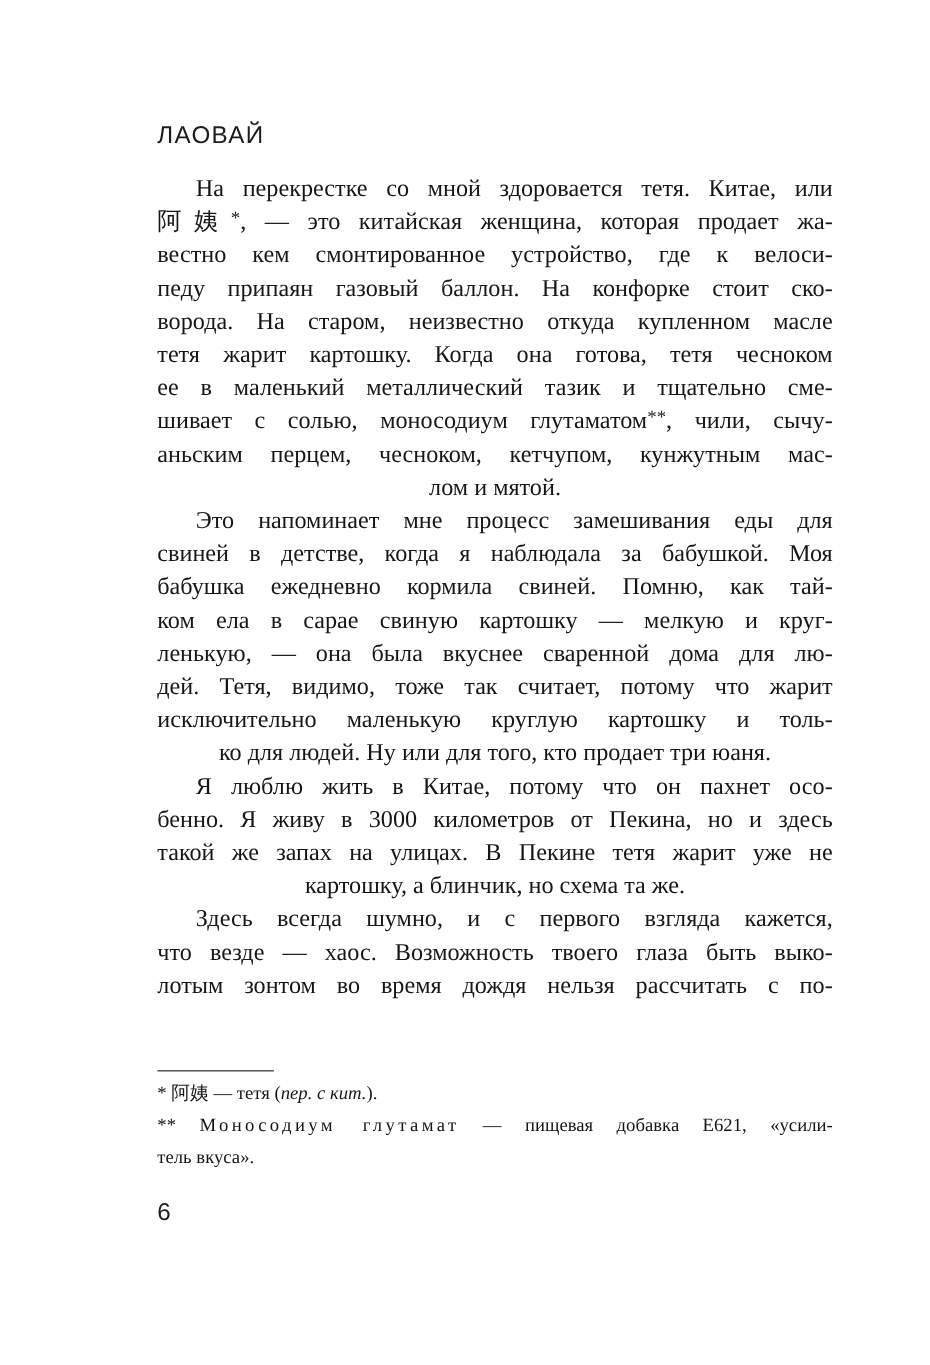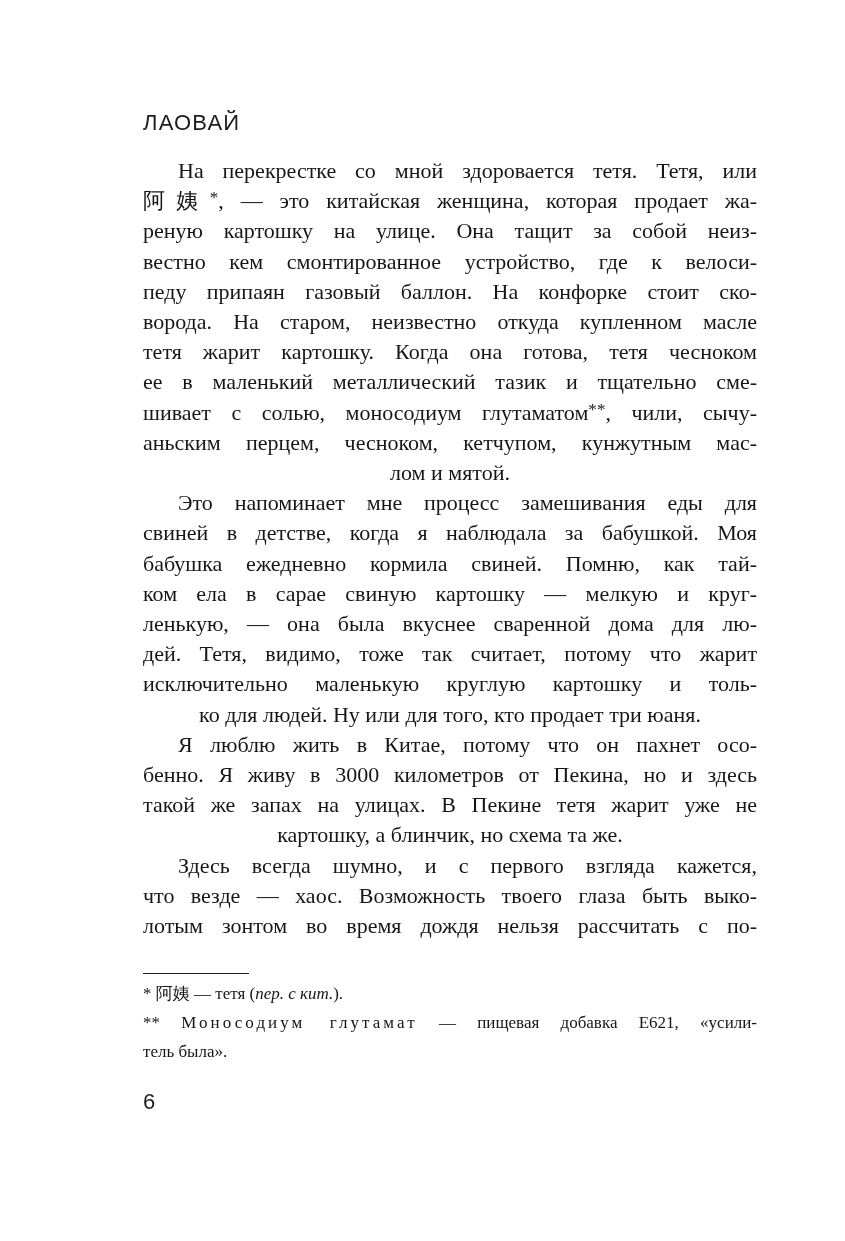--- a/index.html
+++ b/index.html
@@ -85,23 +85,22 @@
   }
 </style>
 </head>
 <body>
 
 <div class="page">
   <div class="running-header">ЛАОВАЙ</div>
 
   <div class="body-text">
       <div class="paragraph">
-        <div class="line indent">На перекрестке со мной здоровается тетя. Тетя, или</div>
+        <div class="line indent">На перекрестке со мной здоровается тетя. Китае, или</div>
         <div class="line">阿姨<sup class="fnmark">*</sup>, — это китайская женщина, которая продает жа-</div>
-        <div class="line">реную картошку на улице. Она тащит за собой неиз-</div>
         <div class="line">вестно кем смонтированное устройство, где к велоси-</div>
         <div class="line">педу припаян газовый баллон. На конфорке стоит ско-</div>
         <div class="line">ворода. На старом, неизвестно откуда купленном масле</div>
         <div class="line">тетя жарит картошку. Когда она готова, тетя чесноком</div>
         <div class="line">ее в маленький металлический тазик и тщательно сме-</div>
         <div class="line">шивает с солью, моносодиум глутаматом<sup class="fnmark">**</sup>, чили, сычу-</div>
         <div class="line">аньским перцем, чесноком, кетчупом, кунжутным мас-</div>
         <div class="line unjust">лом и мятой.</div>
       </div>
       <div class="paragraph">
@@ -128,18 +127,18 @@
     </div>
 
   <div class="footnote-rule"></div>
 
   <div class="footnotes">
       <div>
         <div class="fn-line unjust"><span class="seg">*  阿姨 — тетя (</span><span class="seg-italic">пер. с кит.</span><span class="seg">).</span></div>
       </div>
       <div>
         <div class="fn-line"><span class="seg">** </span><span class="seg-spaced">Моносодиум глутамат</span><span class="seg"> — пищевая добавка Е621, «усили-</span></div>
-        <div class="fn-line unjust"><span class="seg">тель была».</span></div>
+        <div class="fn-line unjust"><span class="seg">тель вкуса».</span></div>
       </div>
     </div>
 
   <div class="page-number">6</div>
 </div>
 
 </body></html>

